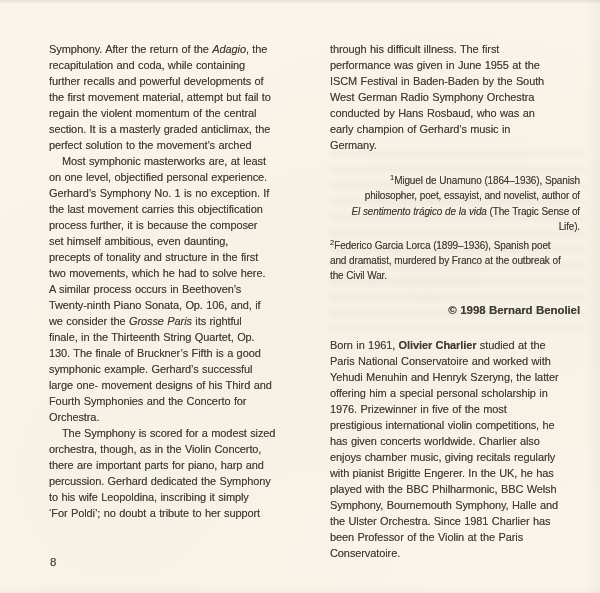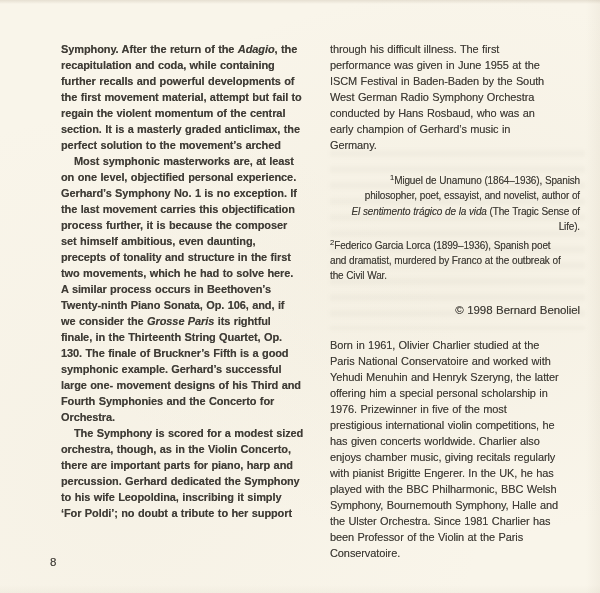--- a/index.html
+++ b/index.html
@@ -35,40 +35,40 @@
   .col {
     position: absolute;
     top: 41px;
     font-size: 11px;
     line-height: 16px;
     letter-spacing: -0.1px;
     word-spacing: 0.5px;
     color: #3f3c36;
     text-shadow: 0 0 0.5px rgba(63,60,54,0.55);
   }
-  #left-col  { left: 61px;  width: 254px; font-weight: bold; }
+  #left-col  { left: 49px;  width: 254px; }
   #right-col { left: 330px; width: 250px; }
   .line { white-space: nowrap; }
   .block.indent .line:first-child { padding-left: 13px; }
   .block.footnote {
     font-size: 10px;
     line-height: 15.5px;
     letter-spacing: -0.15px;
     word-spacing: 0.2px;
   }
   .gap-before { margin-top: 17px; text-align: right; }
   .block.copyright {
     text-align: right;
     font-weight: 700;
     font-size: 11.5px;
     margin-top: 18px;
   }
   .block.spaced { margin-top: 19px; }
   .it { font-style: italic; }
-  .bd { font-weight: 400; margin-top: 44px; }
+  .bd { font-weight: 700; margin-top: 44px; }
   .sup {
     font-size: 7.5px;
     vertical-align: 3.5px;
     letter-spacing: 0;
   }
   .pagenum {
     position: absolute;
     left: 50px;
     top: 556px;
     font-size: 11.5px;

